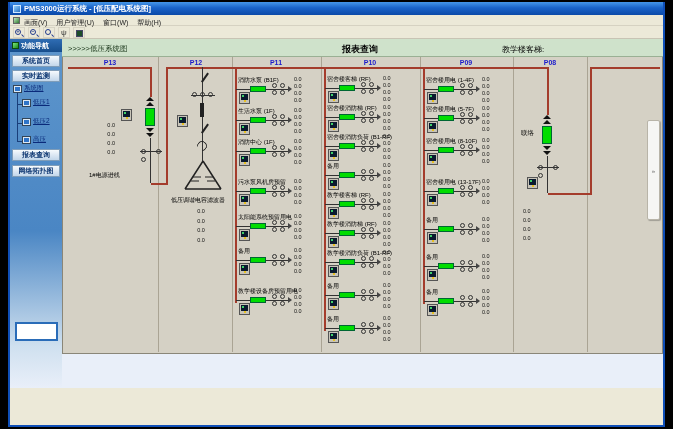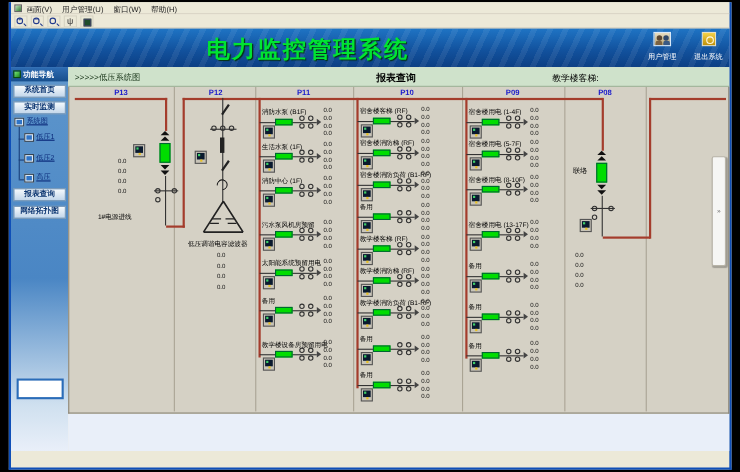--- a/index.html
+++ b/index.html
@@ -108,20 +108,24 @@
   .scroll-handle { position:absolute; width:13px; height:100px; background:#f6f6f4;
           border:1px solid #b8b4a8; border-radius:2px; box-shadow:1px 1px 1px rgba(0,0,0,0.25);
           font-size:6px; color:#666; text-align:center; line-height:100px; cursor:default; }
 </style>
 </head>
 <body>
 
 <div class="frame">
   <div class="window">
 
+    <div class="titlebar">
+      <span class="app-icon"></span>
+      <span class="title-text">PMS3000运行系统 - [低压配电系统图]</span>
+    </div>
 
     <div class="menubar">
       <span class="mdi-icon"></span>
       <span id="menu-items"><span class="menu-item">画面(V)</span><span class="menu-item">用户管理(U)</span><span class="menu-item">窗口(W)</span><span class="menu-item">帮助(H)</span></span>
     </div>
 
     <div class="toolbar" id="toolbar">
         <div class="tool-btn" style="position: relative;">
           <div class="mag"></div>
           <div class="mag-sign">+</div>
@@ -134,28 +138,20 @@
           <div class="mag"></div>
         </div>
         <div class="tool-btn" style="position: relative;">
           <div class="pan-glyph">ψ</div>
         </div>
         <div class="tool-btn" style="position: relative;">
           <div class="fit-glyph"></div>
         </div>
       </div>
 
-    <div class="banner">
-      <div class="banner-stripes"></div>
-      <div class="banner-title">电力监控管理系统</div>
-      <div id="banner-buttons">
-          <div class="banner-btn" style="left: 572px;"><div class="bicon users-ic"><i class="u1"></i><i class="u2"></i><b class="b1"></b><b class="b2"></b></div><div class="blabel">用户管理</div></div>
-          <div class="banner-btn" style="left: 614px;"><div class="bicon exit-ic"></div><div class="blabel">退出系统</div></div>
-        </div>
-    </div>
 
     <div class="main">
       <div class="sidebar">
         <div class="sidebar-title">
           <span class="cube-icon"></span>
           <span class="txt">功能导航</span>
         </div>
         <div class="nav-panel" id="nav-panel">
             <div class="vline" style="left: 7px; top: 40px; width: 1px; height: 48px; background: rgb(26, 63, 122);"></div>
             <div class="hline" style="left: 7px; top: 51px; width: 5px; height: 1px; background: rgb(26, 63, 122);"></div>

